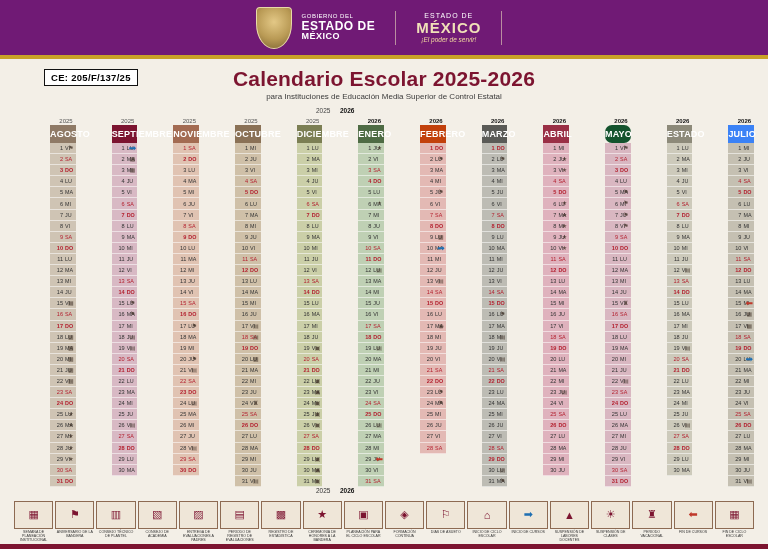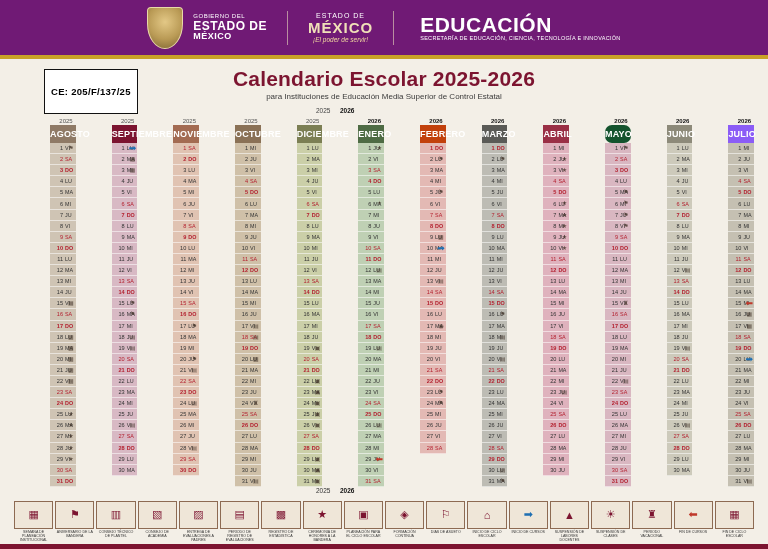--- a/index.html
+++ b/index.html
@@ -35,21 +35,21 @@
   .educ .t1{font-size:21px;font-weight:bold;letter-spacing:.5px;}
   .educ .t2{font-size:5.5px;letter-spacing:.3px;}
 
   .thinline{height:4px;background:#c9a227;}
 
   
   .titlewrap{position:relative;height:48px;}
   .ce-box{
     position:absolute;left:44px;top:10px;
     border:1.5px solid #111;background:#fff;
-    font-size:9.5px;font-weight:bold;padding:16px 6px;letter-spacing:.3px;
+    font-size:9.5px;font-weight:bold;padding:2px 6px;letter-spacing:.3px;
   }
   .maintitle{
     text-align:center;color:#7c1430;font-weight:bold;
     font-size:21px;padding-top:8px;letter-spacing:.2px;
   }
   .subtitle{text-align:center;color:#3b3b3b;font-size:8px;margin-top:1px;}
 
   
   .yearstrip{position:relative;height:10px;}
   .yearstrip .ylabel{position:absolute;font-size:6.5px;color:#444;}
@@ -112,24 +112,20 @@
       <div class="l2">ESTADO DE</div>
       <div class="l3">MÉXICO</div>
     </div>
     <div class="divider-v"></div>
     <div class="edomex">
       <div class="e1">ESTADO DE</div>
       <div class="e2">MÉXICO</div>
       <div class="e3">¡El poder de servir!</div>
     </div>
     <div class="divider-v"></div>
-    <div class="educ">
-      <div class="t1">EDUCACIÓN</div>
-      <div class="t2">SECRETARÍA DE EDUCACIÓN, CIENCIA, TECNOLOGÍA E INNOVACIÓN</div>
-    </div>
   </div>
 </div>
 <div class="thinline"></div>
 
 <div class="titlewrap">
   <div class="ce-box">CE: 205/F/137/25</div>
   <div class="maintitle">Calendario Escolar 2025-2026</div>
   <div class="subtitle">para Instituciones de Educación Media Superior de Control Estatal</div>
 </div>
 
@@ -1485,21 +1481,21 @@
             <span class="w">SA</span>
           </div>
           <div class="day sun">
             <span class="n">31</span>
             <span class="w">DO</span>
           </div>
         </div>
       </div>
       <div class="month">
         <div class="myear bold">2026</div>
-        <div class="mhead" style="background: rgb(141, 138, 122);">JUNIO</div>
+        <div class="mhead" style="background: rgb(141, 138, 122);">ESTADO</div>
         <div style="background: rgb(205, 202, 187);">
           <div class="day">
             <span class="n">1</span>
             <span class="w">LU</span>
           </div>
           <div class="day">
             <span class="n">2</span>
             <span class="w">MA</span>
           </div>
           <div class="day">
@@ -1614,21 +1610,21 @@
             <span class="w">LU</span>
           </div>
           <div class="day">
             <span class="n">30</span>
             <span class="w">MA</span>
           </div>
         </div>
       </div>
       <div class="month">
         <div class="myear bold">2026</div>
-        <div class="mhead" style="background: #8b5cf6;">JULIO</div>
+        <div class="mhead" style="background: #3b82f6;">JULIO</div>
         <div style="background: rgb(197, 192, 178);">
           <div class="day">
             <span class="n">1</span>
             <span class="w">MI</span>
           </div>
           <div class="day">
             <span class="n">2</span>
             <span class="w">JU</span>
           </div>
           <div class="day">

